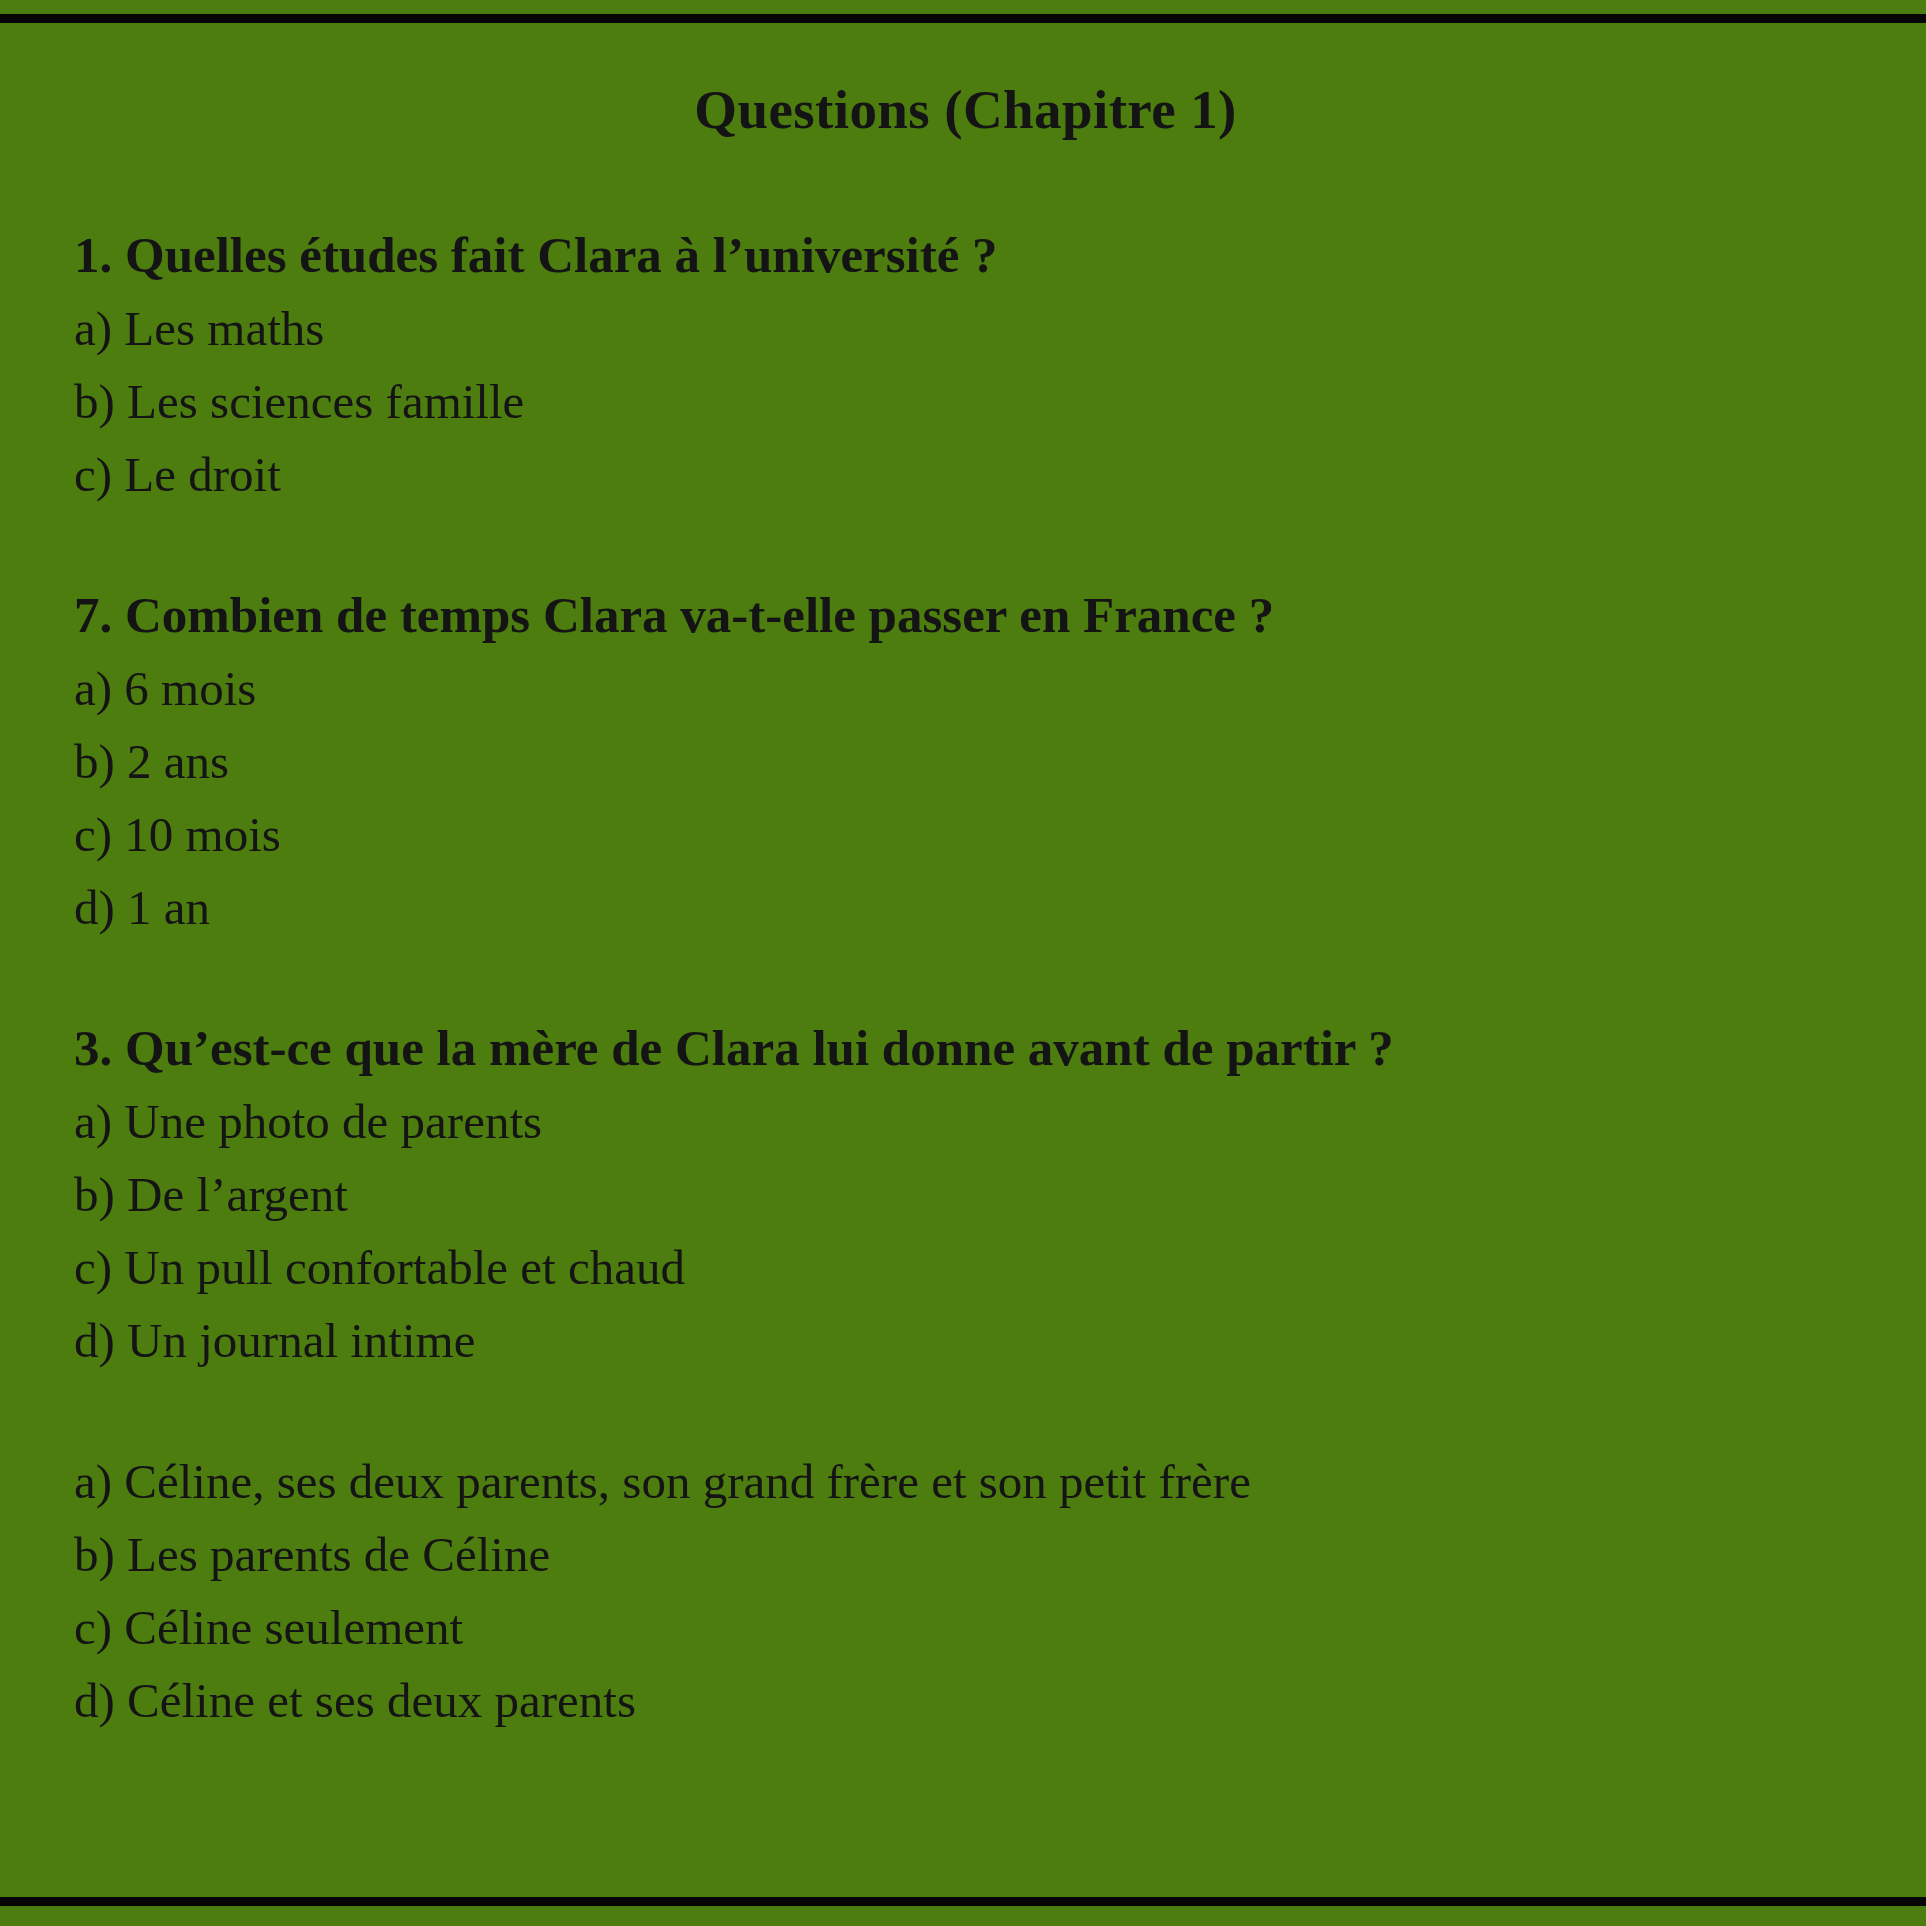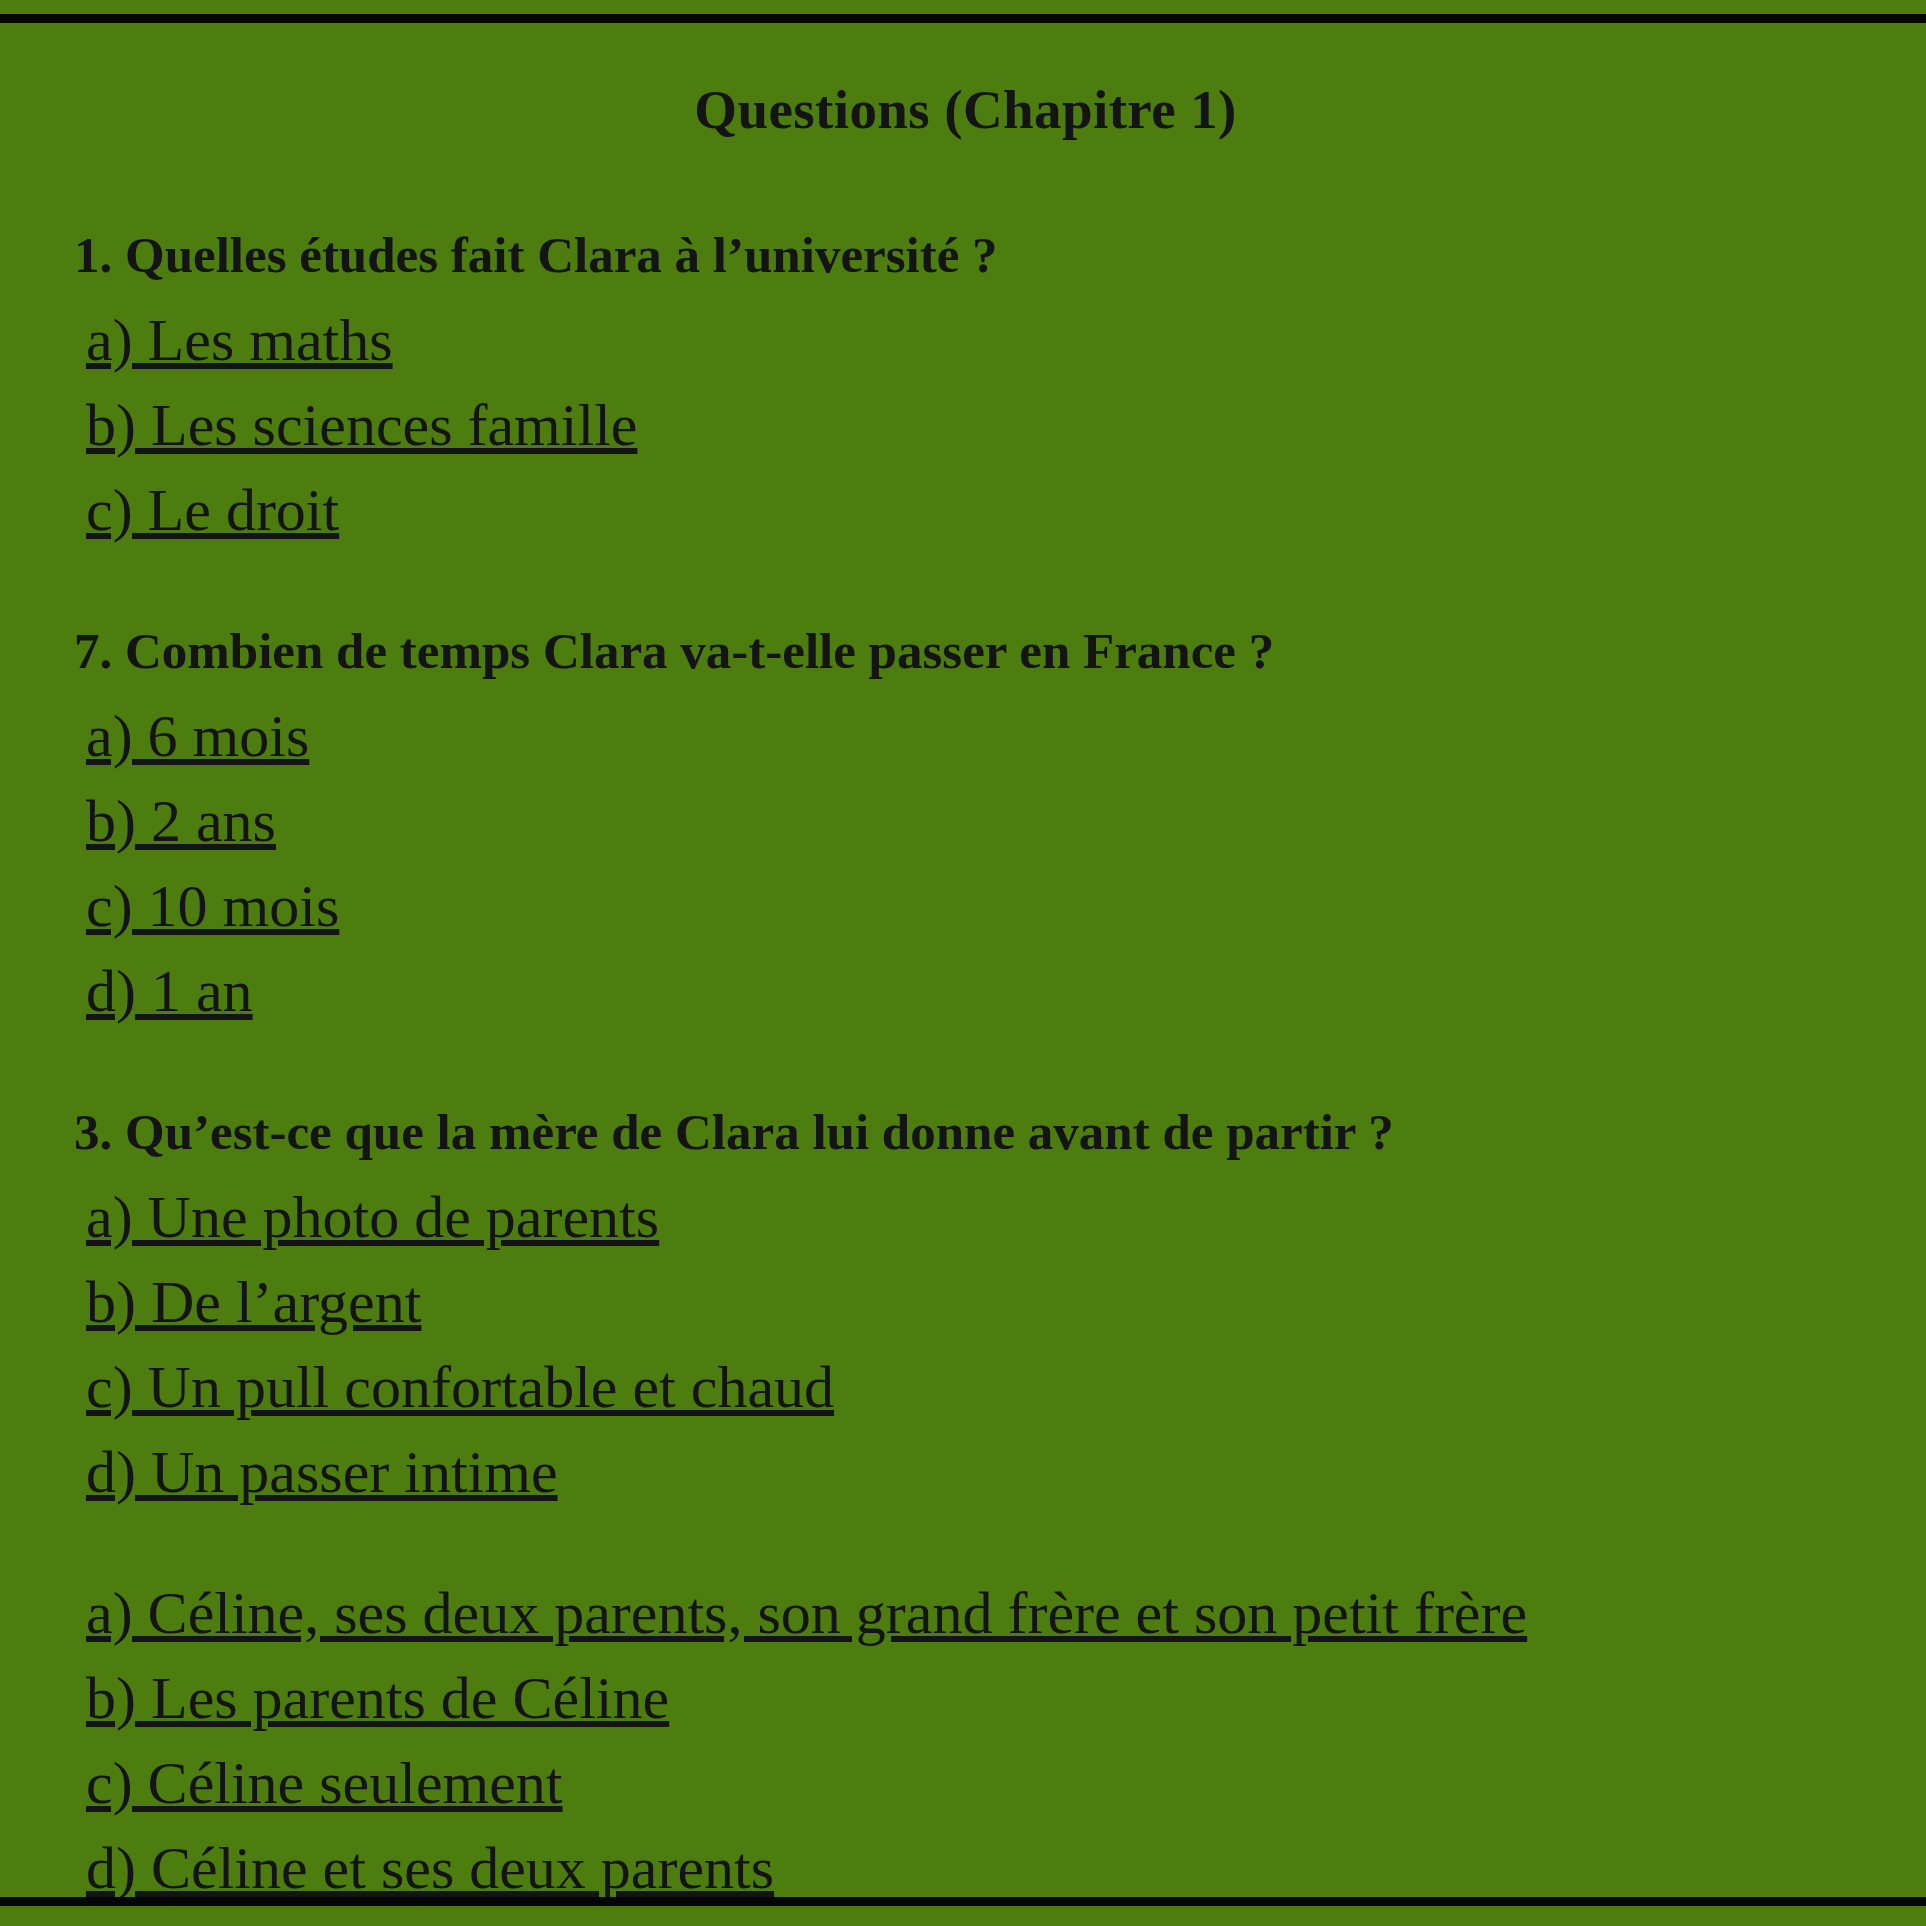--- a/index.html
+++ b/index.html
@@ -42,25 +42,24 @@
   .question {
     margin: 0 0 68px 0;
   }
   .q-heading {
     font-weight: bold;
     font-size: 51px;
     line-height: 73px;
     margin: 0;
   }
   .option {
-    font-size: 60px;
+    font-size: 49px;
     line-height: 73px;
-    margin: 12px;
+    margin: 0;
     white-space: nowrap;
-    text-decoration: underline;
   }
 </style>
 </head>
 <body>
 
 <div class="page">
   <div class="rule rule-top"></div>
 
   <div class="content">
     <h1 class="doc-title">Questions (Chapitre 1)</h1>
@@ -78,21 +77,21 @@
       <p class="option">b) 2 ans</p>
       <p class="option">c) 10 mois</p>
       <p class="option">d) 1 an</p>
     </div>
 
     <div class="question">
       <p class="q-heading">3. Qu’est-ce que la mère de Clara lui donne avant de partir ?</p>
       <p class="option">a) Une photo de parents</p>
       <p class="option">b) De l’argent</p>
       <p class="option">c) Un pull confortable et chaud</p>
-      <p class="option">d) Un passer intime</p>
+      <p class="option">d) Un journal intime</p>
     </div>
 
     <div class="question">
       <p class="option">a) Céline, ses deux parents, son grand frère et son petit frère</p>
       <p class="option">b) Les parents de Céline</p>
       <p class="option">c) Céline seulement</p>
       <p class="option">d) Céline et ses deux parents</p>
     </div>
   </div>
 

